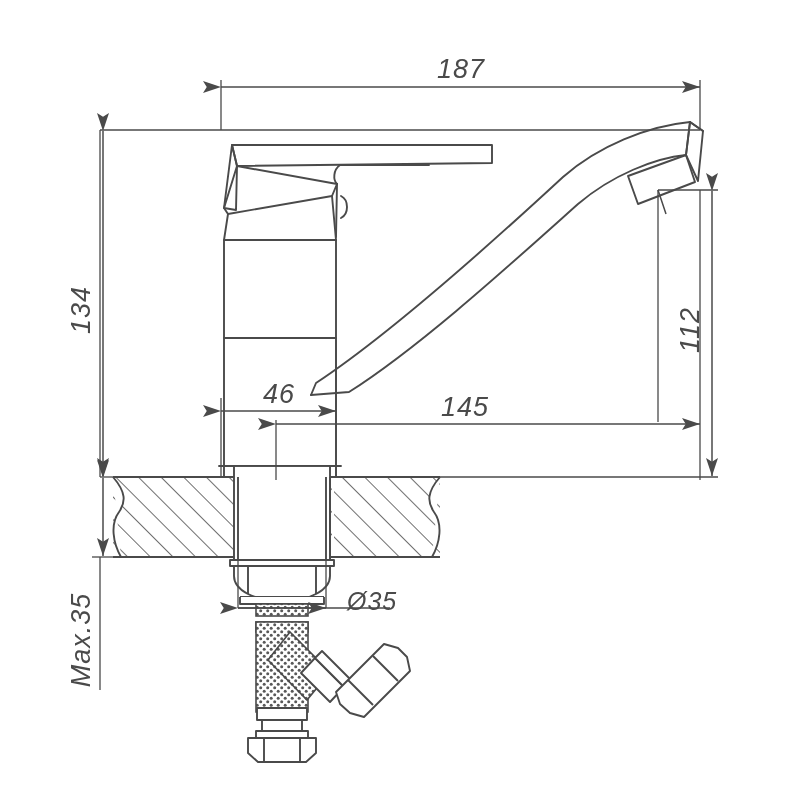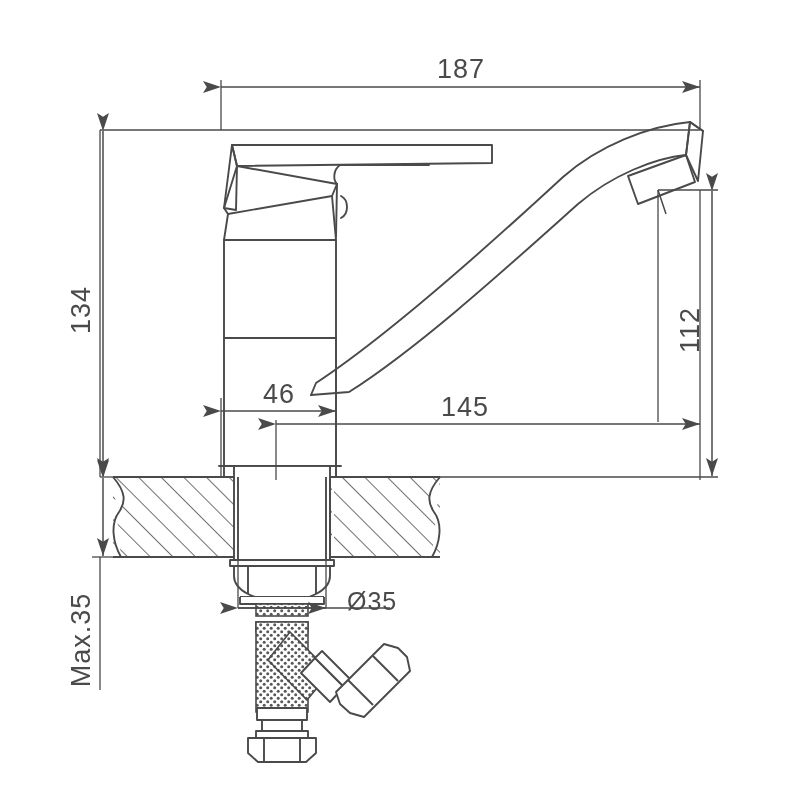--- a/index.html
+++ b/index.html
@@ -11,20 +11,21 @@
     width: 800px;
     height: 800px;
     font-family: "Liberation Sans", sans-serif;
     overflow: hidden;
   }
   #drawing-root {
     position: relative;
     width: 800px;
     height: 672px;
     background: #ffffff;
+    font-style: italic;
   }
   svg.tech-drawing {
     display: block;
     width: 800px;
     height: 800px;
   }
   .dim-text {
     font-family: "Liberation Sans", sans-serif;
     font-size: 27px;
     fill: #4a4a4a;

